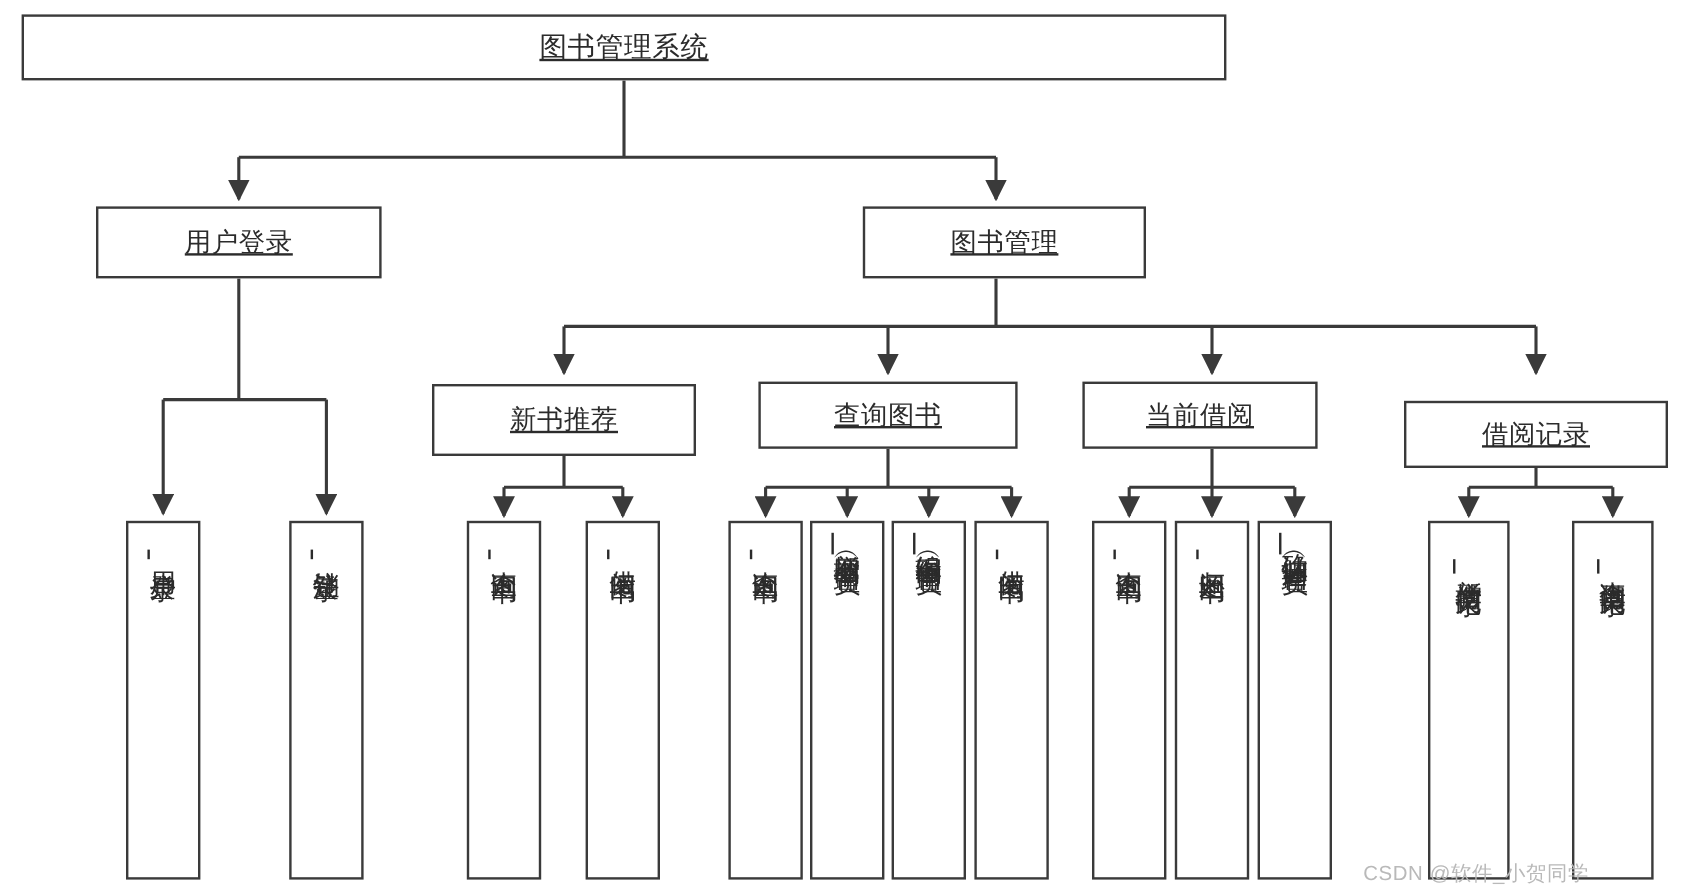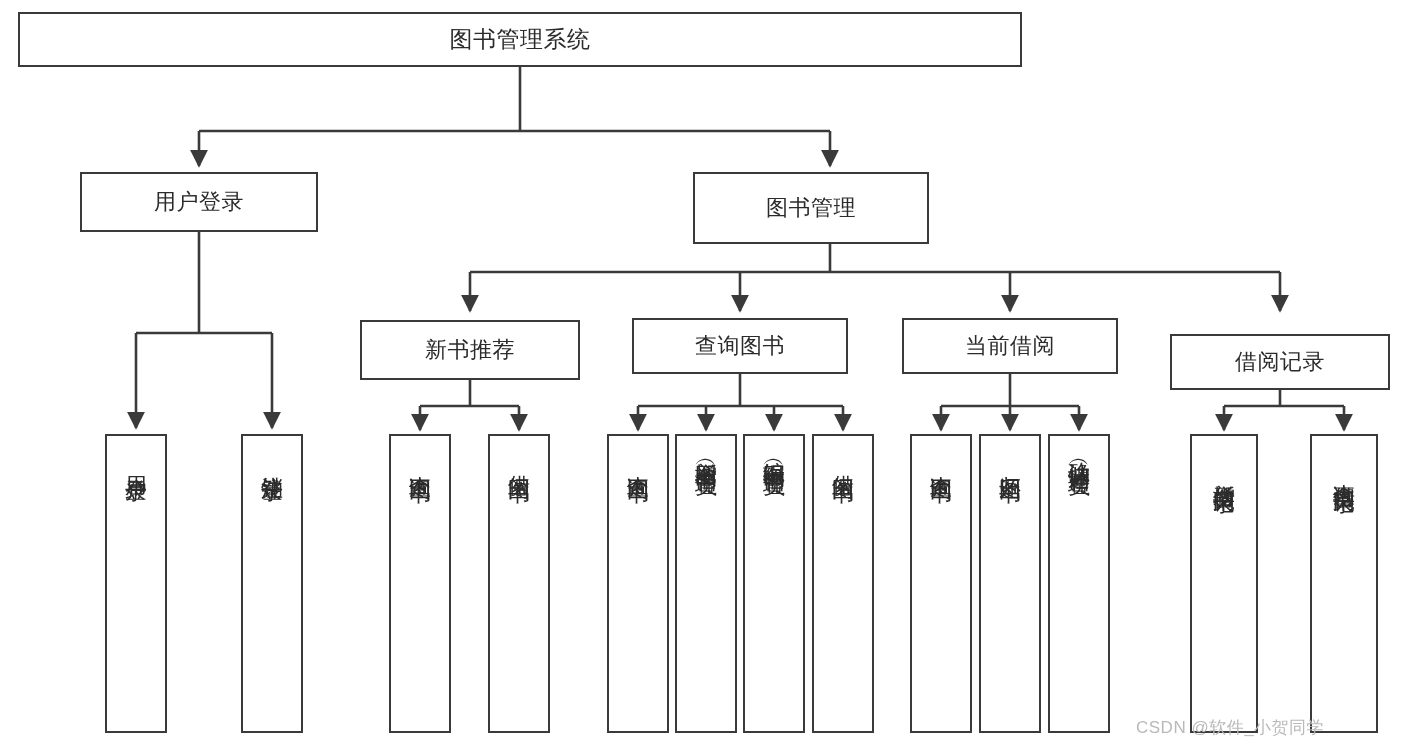--- a/index.html
+++ b/index.html
@@ -34,20 +34,21 @@
     align-items: center;
     justify-content: center;
     color: #2b2b2b;
   }
   .node-label {
     display: block;
     text-align: left;
     line-height: 1.18;
     letter-spacing: 0.5px;
     white-space: pre;
+    text-decoration: underline;
   }
   .node.horiz .node-label {
     writing-mode: horizontal-tb;
     font-size: 22px;
   }
   .node.vert {
     align-items: flex-start;
     justify-content: center;
     padding-top: 22px;
   }
@@ -128,33 +129,33 @@
   </svg>
 
   <div class="node horiz root" style="left:18px; top:12px; width:1004px; height:55px;">
     <span class="node-label">图书管理系统</span>
   </div>
 
   <div class="node horiz" style="left:80px; top:172px; width:238px; height:60px;">
     <span class="node-label">用户登录</span>
   </div>
 
-  <div class="node horiz" style="left:693px; top:172px; width:236px; height:72px;">
+  <div class="node horiz" style="left:719px; top:172px; width:236px; height:60px;">
     <span class="node-label">图书管理</span>
   </div>
 
   <div class="node horiz" style="left:360px; top:320px; width:220px; height:60px;">
     <span class="node-label">新书推荐</span>
   </div>
 
   <div class="node horiz" style="left:632px; top:318px; width:216px; height:56px;">
     <span class="node-label">查询图书</span>
   </div>
 
-  <div class="node horiz" style="left:902px; top:318px; width:216px; height:56px;">
+  <div class="node horiz" style="left:902px; top:318px; width:196px; height:56px;">
     <span class="node-label">当前借阅</span>
   </div>
 
   <div class="node horiz" style="left:1170px; top:334px; width:220px; height:56px;">
     <span class="node-label">借阅记录</span>
   </div>
 
   <div class="node vert" style="left:105px; top:434px; width:62px; height:299px;">
     <span class="node-label">用户登录</span>
   </div>

